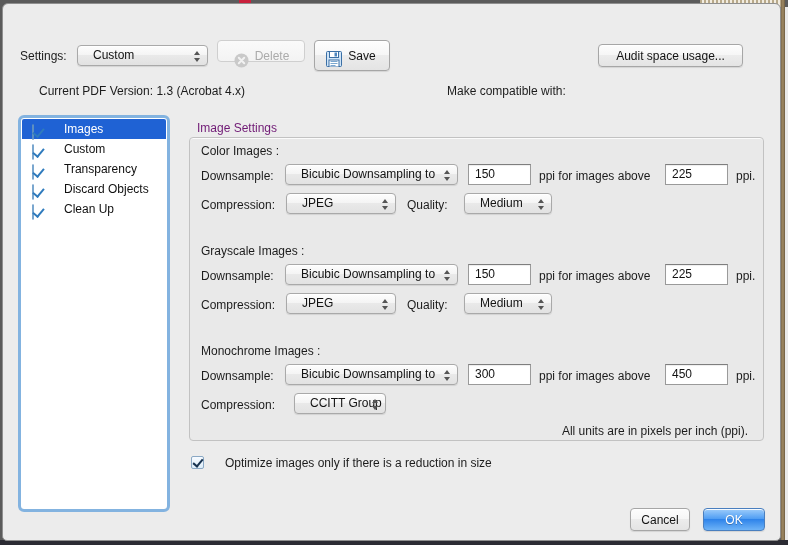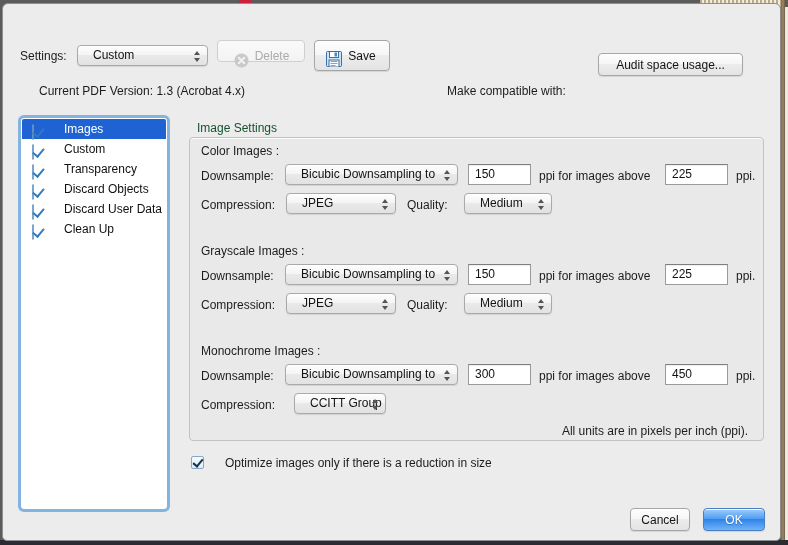--- a/index.html
+++ b/index.html
@@ -244,21 +244,21 @@
     position: absolute;
     box-sizing: border-box;
     border: 1px solid #c2c2c2;
     border-radius: 4px;
     background: #e9e9e9;
     box-shadow: 0 1px 0 rgba(255,255,255,0.8) inset;
   }
   .group-title {
     position: absolute;
     font-size: 12px;
-    color: #14532d;
+    color: #701a75;
   }
   .section-title {
     position: absolute;
     font-size: 12px;
     color: #1c1c1c;
     white-space: nowrap;
   }
   .note {
     position: absolute;
     font-size: 12px;
@@ -334,21 +334,21 @@
           <rect x="0.5" y="0.5" width="15" height="15" rx="1" fill="#cfe4f7" stroke="#3a6fa5"></rect>
           <rect x="3.5" y="0.5" width="9" height="6" fill="#ffffff" stroke="#3a6fa5"></rect>
           <rect x="8.5" y="1.5" width="2.5" height="4" fill="#4c86bf"></rect>
           <rect x="3" y="9" width="10" height="7" fill="#ffffff" stroke="#3a6fa5"></rect>
           <path d="M4.5 10.5 H11.5 M4.5 12.5 H11.5 M4.5 14.5 H9.5" stroke="#7aa7cf" stroke-width="1"></path>
         </svg>
       </span>
       <span style="padding-left:20px;">Save</span>
     </div>
 
-    <div class="pushbutton" style="right:37px; top:40px; width:145px; height:23px; line-height:22px;margin-top:9px;">Audit space usage...</div>
+    <div class="pushbutton" style="right:37px; top:40px; width:145px; height:23px; line-height:22px;">Audit space usage...</div>
 
     <div class="label" style="left:36px; top:80px;">Current PDF Version: 1.3 (Acrobat 4.x)</div>
 
     <div class="label" style="left:444px; top:80px;">Make compatible with:</div>
 
 
     <div class="listbox" style="left:18px; top:114px; width:146px; height:391px;">
 
       <div class="list-row selected">
         <span class="list-check"><span class="cb-aqua"></span></span>
@@ -363,24 +363,20 @@
       <div class="list-row">
         <span class="list-check"><span class="cb-aqua"></span></span>
         <span>Transparency</span>
       </div>
 
       <div class="list-row">
         <span class="list-check"><span class="cb-aqua"></span></span>
         <span>Discard Objects</span>
       </div>
 
-      <div class="list-row">
-        <span class="list-check"><span class="cb-aqua"></span></span>
-        <span>Discard User Data</span>
-      </div>
 
       <div class="list-row">
         <span class="list-check"><span class="cb-aqua"></span></span>
         <span>Clean Up</span>
       </div>
     </div>
 
     <div class="group-title" style="left:194px; top:117px;">Image Settings</div>
 
     <div class="groupbox" style="left:186px; top:133px; width:575px; height:304px;"></div>

